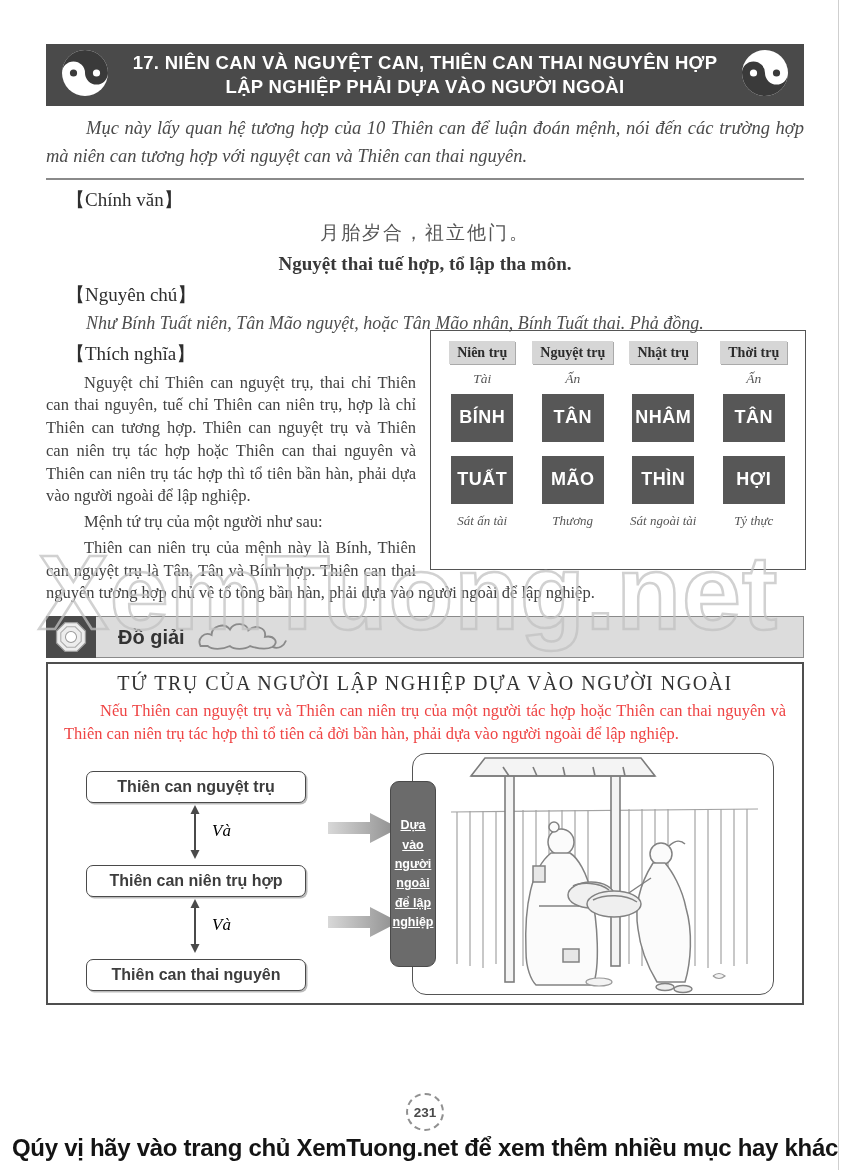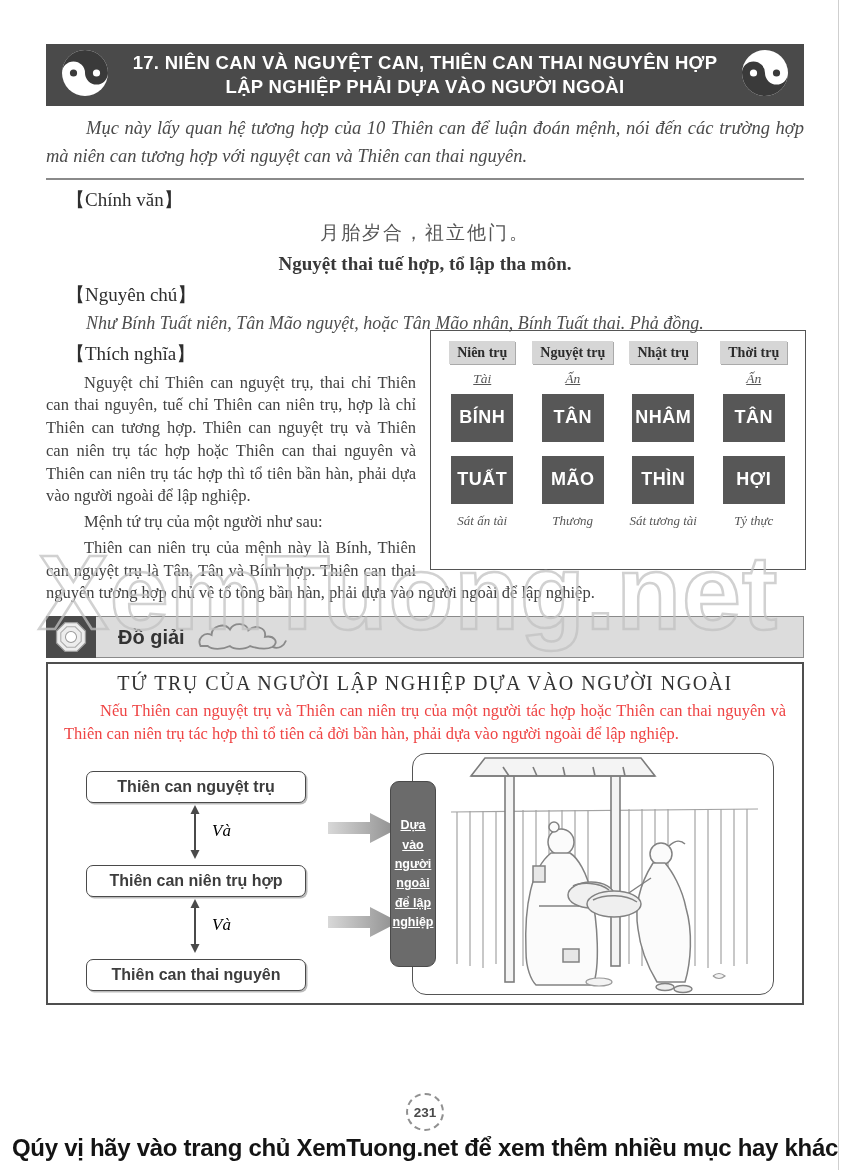--- a/index.html
+++ b/index.html
@@ -28,21 +28,21 @@
   .thich-wrap{margin:5px 46px 0;font-size:16.5px;line-height:1.38;color:#424242;}
   .thich-wrap p{margin:0 0 3px;text-indent:38px;text-align:justify;}
 
   
   .pillar-table{float:right;width:376px;height:240px;margin:-42px -2px 8px 14px;
         border:1.5px solid #555;box-sizing:border-box;background:#fff;
         display:flex;justify-content:space-around;padding:10px 6px 6px;}
   .pcol{display:flex;flex-direction:column;align-items:center;justify-content:flex-start;width:86px;}
   .pcol .chip{background:#d6d6d6;font-weight:bold;font-size:14px;color:#2b2b2b;
         padding:2px 8px;white-space:nowrap;box-shadow:1px 1px 0 #aaa;}
-  .pcol .toplab{height:22px;margin-top:6px;font-style:italic;font-size:13.5px;color:#555;text-decoration:underline;}
+  .pcol .toplab{height:22px;margin-top:6px;font-style:italic;font-size:13.5px;color:#555;}
   .pcol .cell{width:62px;height:48px;background:#575757;color:#fff;display:flex;align-items:center;
         justify-content:center;font-family:"Liberation Sans",sans-serif;font-weight:bold;
         font-size:18px;letter-spacing:.5px;transform-origin:center;}
   .pcol .cell.first{margin-top:2px;}
   .pcol .cell.second{margin-top:14px;}
   .pcol .botlab{margin-top:8px;font-style:italic;font-size:13px;color:#555;white-space:nowrap;}
 
   
   .watermark{position:absolute;left:38px;top:532px;width:800px;pointer-events:none;z-index:5;
         font-family:"Liberation Sans",sans-serif;font-weight:bold;font-size:106px;letter-spacing:1px;
@@ -148,21 +148,21 @@
         <span class="toplab">Ấn</span>
         <span class="cell first">TÂN</span>
         <span class="cell second">MÃO</span>
         <span class="botlab">Thương</span>
       </div>
       <div class="pcol">
         <span class="chip">Nhật trụ</span>
         <span class="toplab"></span>
         <span class="cell first">NHÂM</span>
         <span class="cell second">THÌN</span>
-        <span class="botlab">Sát tương tài</span>
+        <span class="botlab">Sát ngoài tài</span>
       </div>
       <div class="pcol">
         <span class="chip">Thời trụ</span>
         <span class="toplab">Ấn</span>
         <span class="cell first">TÂN</span>
         <span class="cell second">HỢI</span>
         <span class="botlab">Tỷ thực</span>
       </div>
     </div>
 

